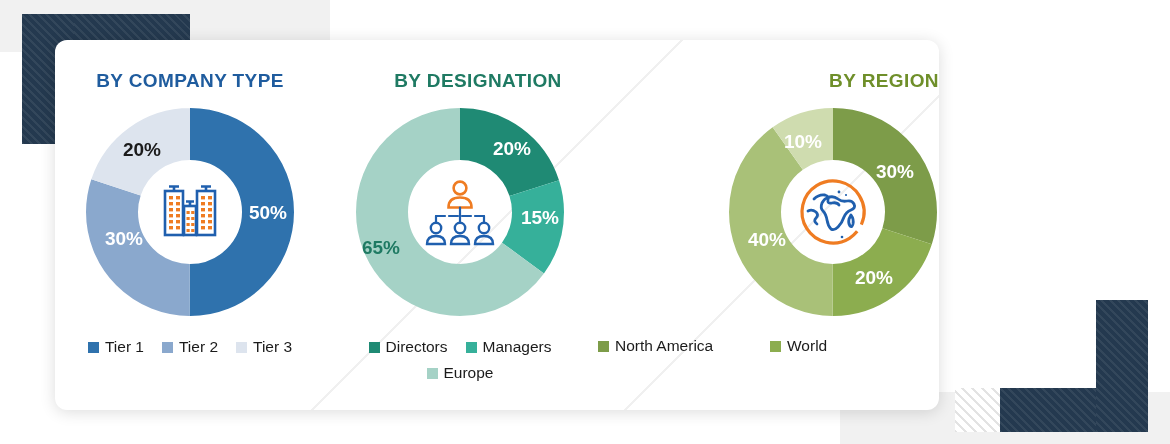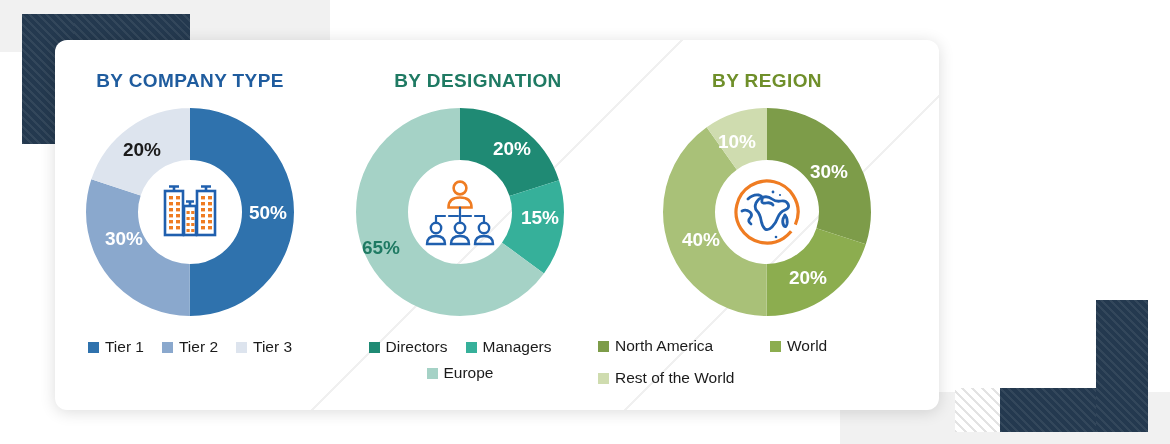--- a/index.html
+++ b/index.html
@@ -99,21 +99,21 @@
   }
   .panel {
     position: relative;
     flex: 1 1 0;
     display: flex;
     flex-direction: column;
     align-items: center;
     padding-top: 30px;
     box-sizing: border-box;
   }
-  .panel.p3 { flex: 1.12 1 0; }
+  .panel.p3 { flex: 1.12 1 0; align-items: flex-end; }
 
   .panel-title {
     font-size: 19px;
     font-weight: bold;
     letter-spacing: 0.4px;
     white-space: nowrap;
   }
   .t-blue  { color: #1f5c9e; }
   .t-teal  { color: #1f7a63; margin-left: 36px; }
   .t-olive { color: #6f8f2a; }
@@ -400,21 +400,17 @@
 
       <div class="legend grid2">
         <div class="legend-item">
           <span class="legend-swatch" style="background:#7d9c49"></span>
           <span class="legend-label">North America</span>
         </div>
         <div class="legend-item">
           <span class="legend-swatch" style="background:#8cad4f"></span>
           <span class="legend-label">World</span>
         </div>
-        <div class="legend-item">
-          <span class="legend-swatch" style="background:#cfdcaf"></span>
-          <span class="legend-label">Rest of the World</span>
-        </div>
       </div>
     </div>
 
   </div>
 </div>
 
 </body></html>

